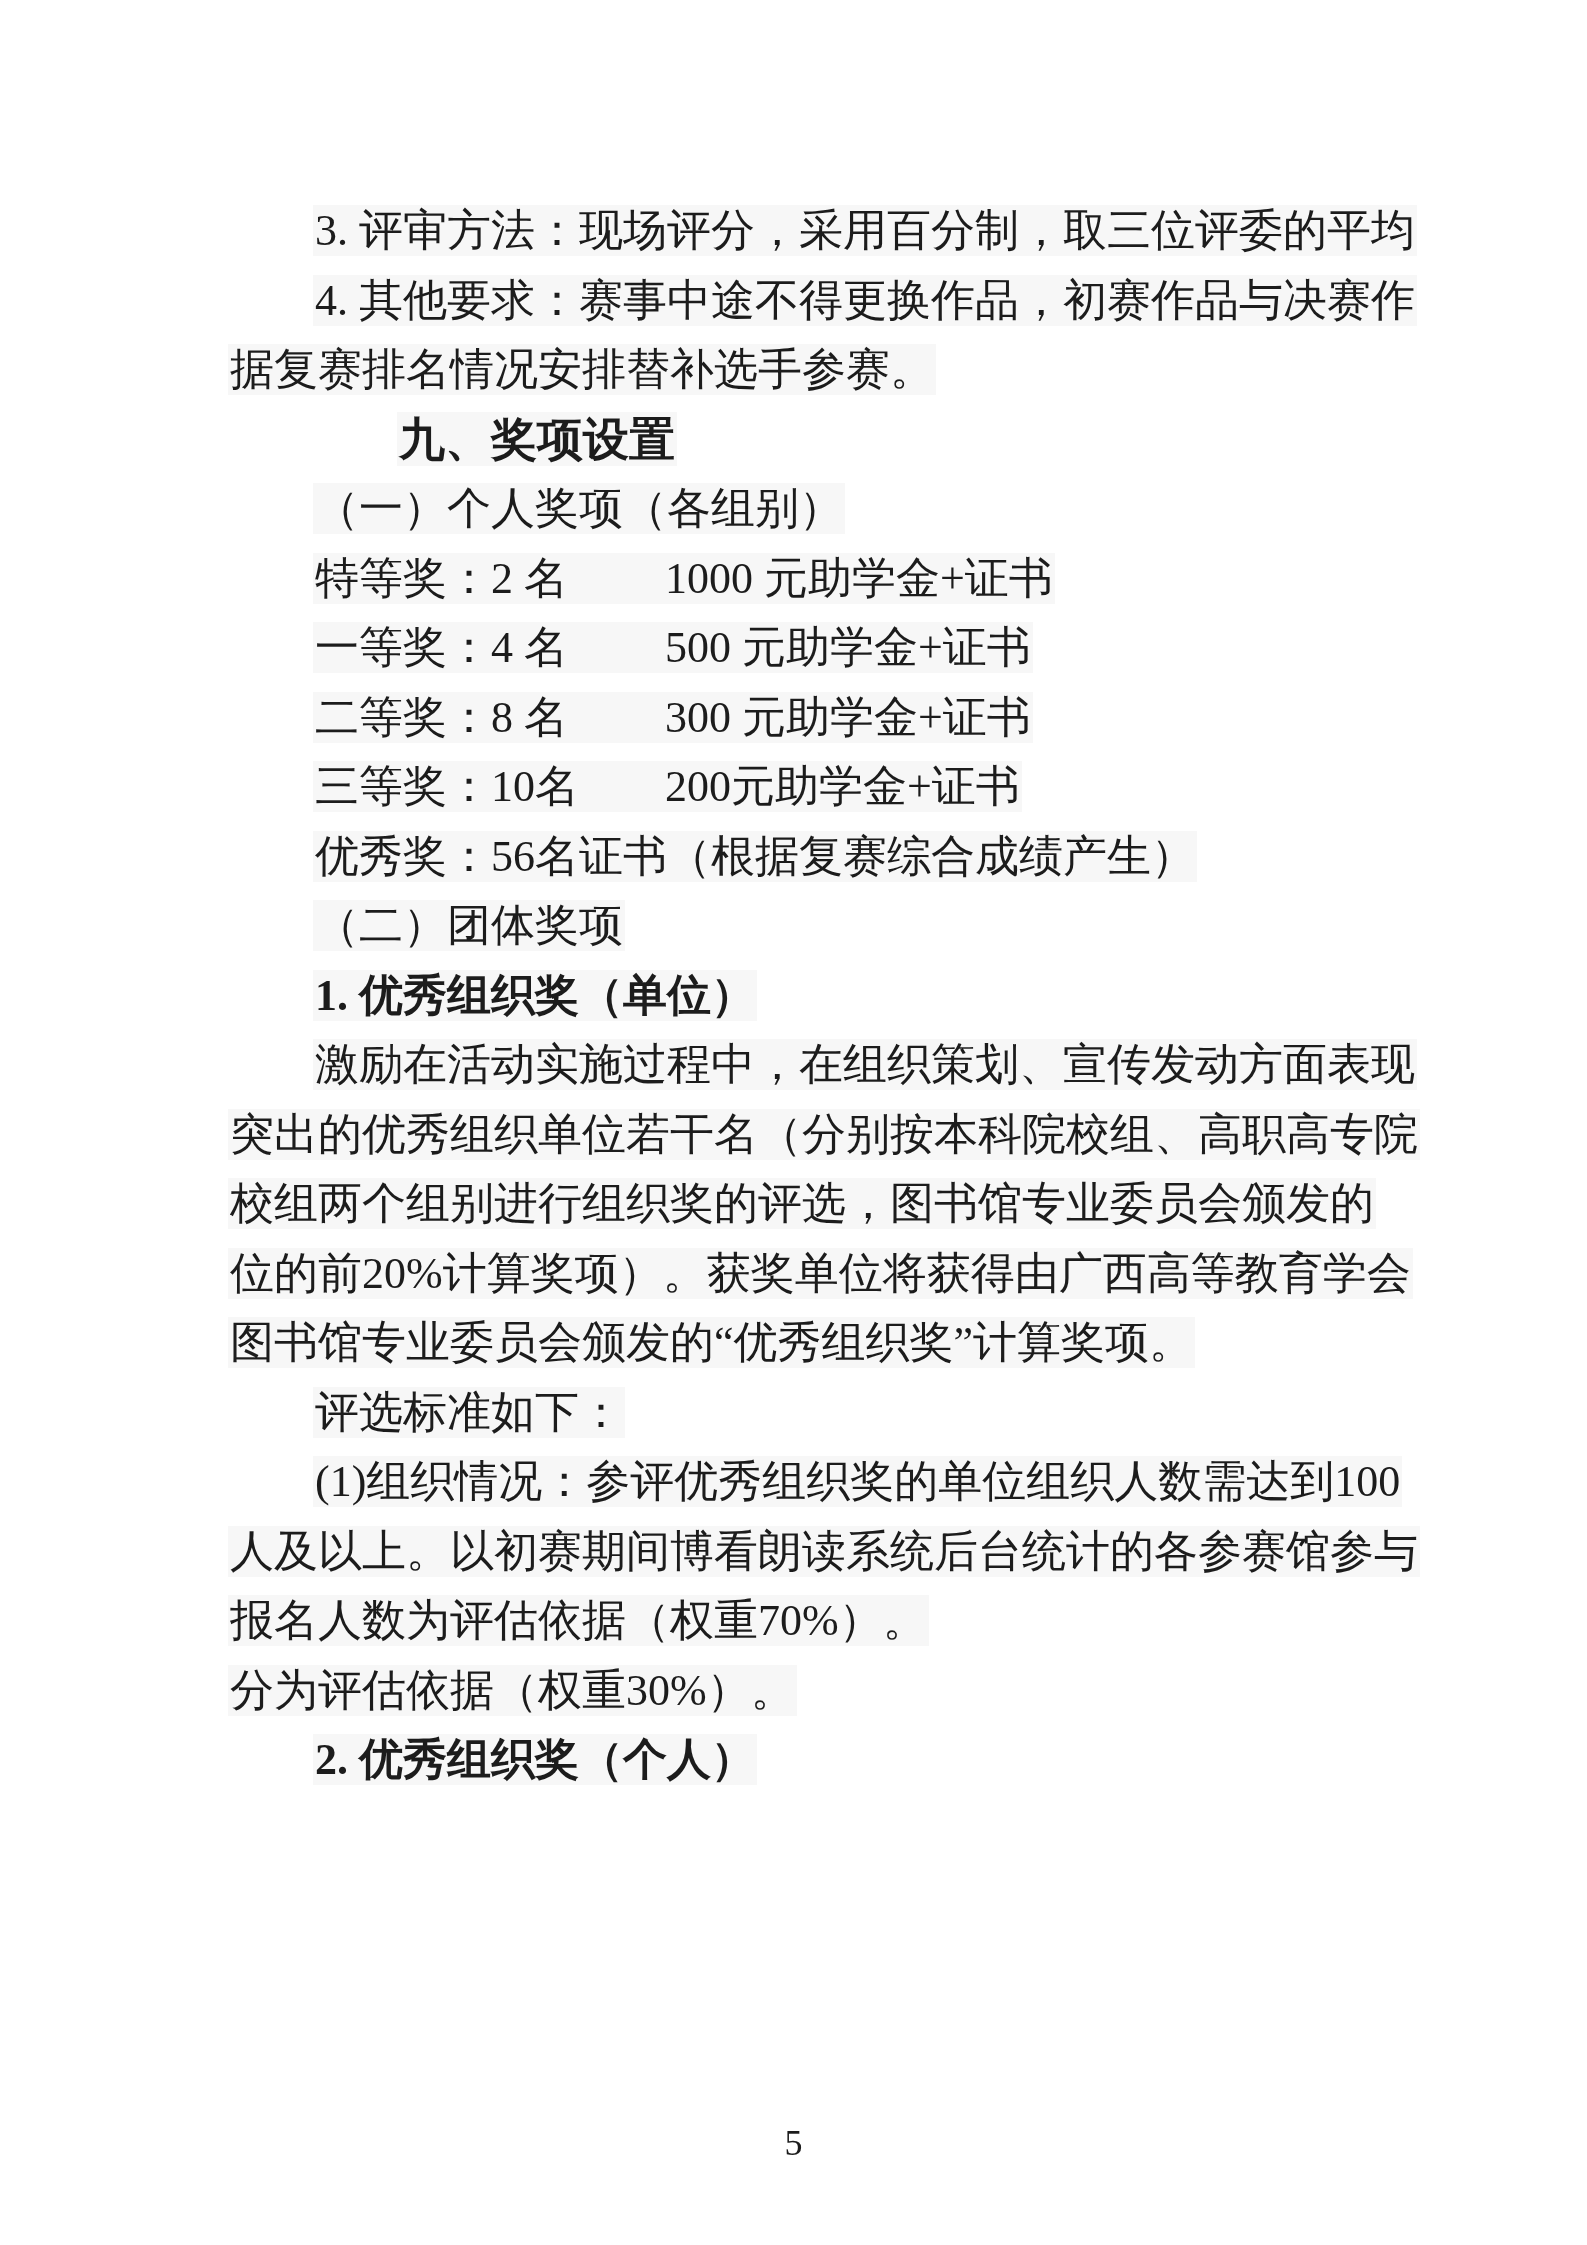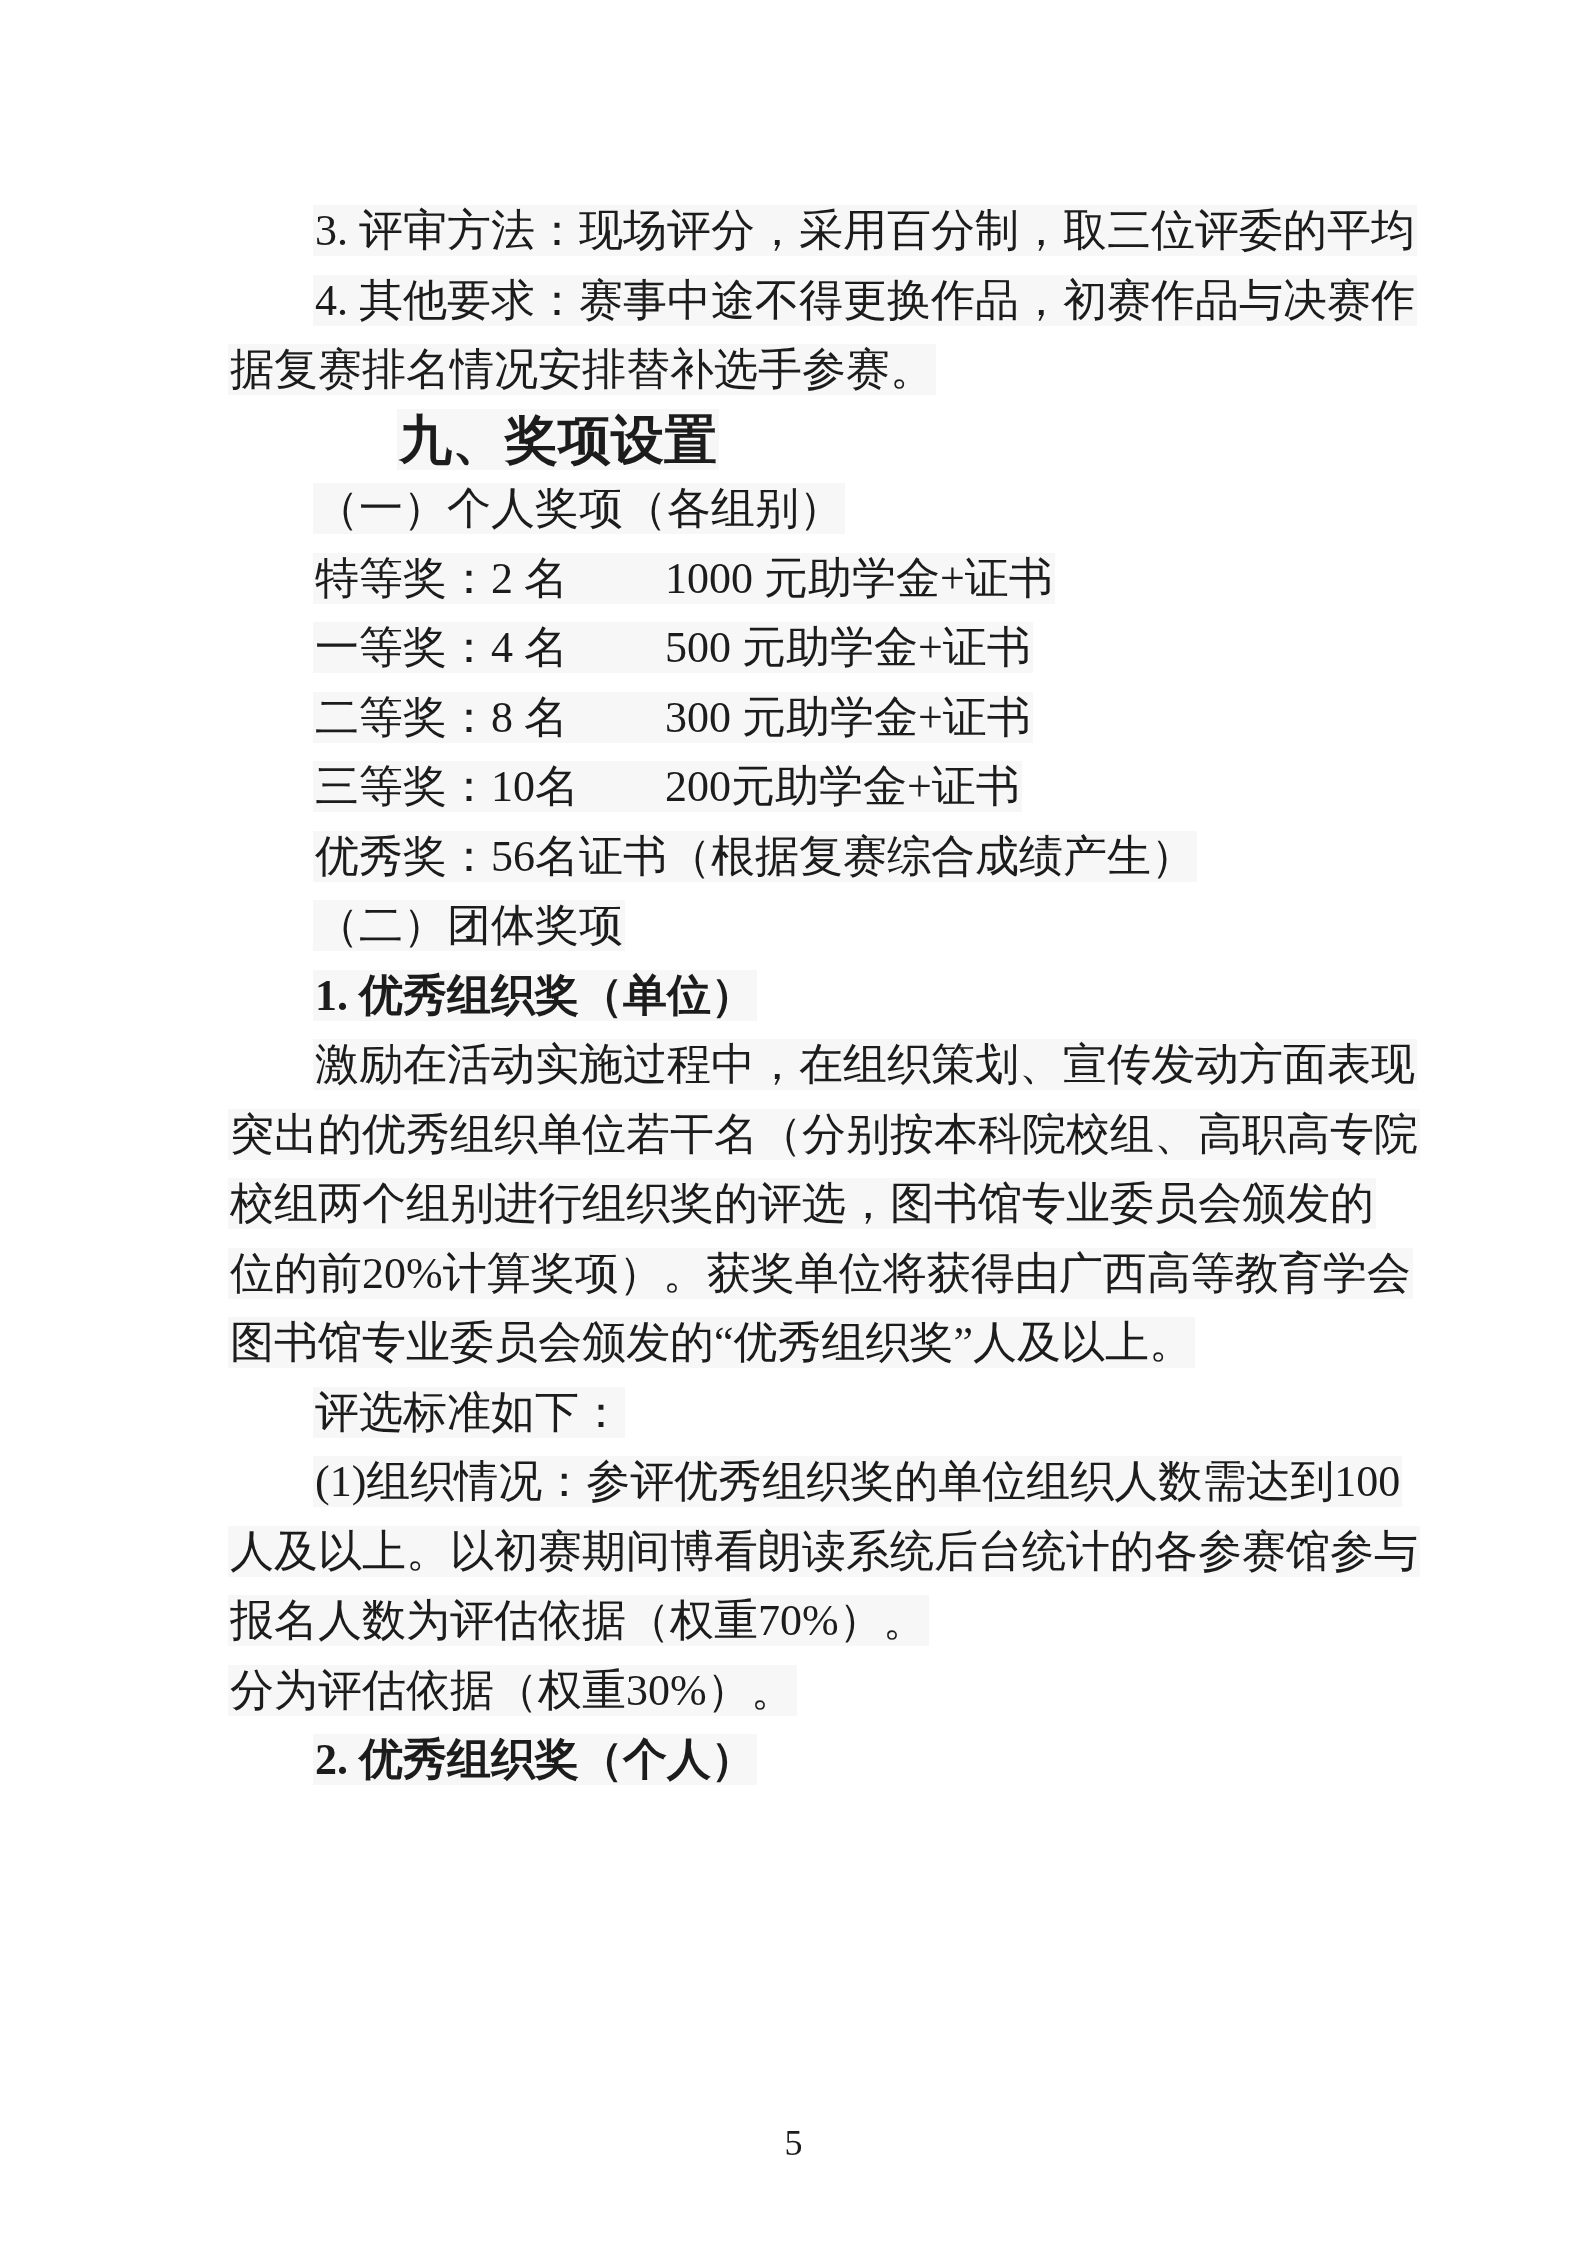--- a/index.html
+++ b/index.html
@@ -34,21 +34,21 @@
   }
   .flush { padding-left: 0; }
   .indent { padding-left: 85px; }
   .indent-bold {
     padding-left: 85px;
     font-weight: bold;
   }
   .heading {
     padding-left: 169px;
     font-weight: bold;
-    font-size: 53px;
+    font-size: 46px;
     font-family: Liberation Sans, sans-serif;
   }
   .award { padding-left: 85px; }
   .award .col-left {
     display: inline-block;
     width: 350px;
   }
   .pagenum {
     position: absolute;
     top: 2118px;
@@ -74,21 +74,21 @@
       <div class="line award"><span class="txt"><span class="col-left">一等奖：4 名</span><span>500 元助学金+证书</span></span></div>
       <div class="line award"><span class="txt"><span class="col-left">二等奖：8 名</span><span>300 元助学金+证书</span></span></div>
       <div class="line award"><span class="txt"><span class="col-left">三等奖：10名</span><span>200元助学金+证书</span></span></div>
       <div class="line indent"><span class="txt">优秀奖：56名证书（根据复赛综合成绩产生）</span></div>
       <div class="line indent"><span class="txt">（二）团体奖项</span></div>
       <div class="line indent-bold"><span class="txt">1. 优秀组织奖（单位）</span></div>
       <div class="line indent"><span class="txt">激励在活动实施过程中，在组织策划、宣传发动方面表现</span></div>
       <div class="line flush"><span class="txt">突出的优秀组织单位若干名（分别按本科院校组、高职高专院</span></div>
       <div class="line flush"><span class="txt">校组两个组别进行组织奖的评选，图书馆专业委员会颁发的</span></div>
       <div class="line flush"><span class="txt">位的前20%计算奖项）。获奖单位将获得由广西高等教育学会</span></div>
-      <div class="line flush"><span class="txt">图书馆专业委员会颁发的“优秀组织奖”人及以上。</span></div>
+      <div class="line flush"><span class="txt">图书馆专业委员会颁发的“优秀组织奖”计算奖项。</span></div>
       <div class="line indent"><span class="txt">评选标准如下：</span></div>
       <div class="line indent"><span class="txt">(1)组织情况：参评优秀组织奖的单位组织人数需达到100</span></div>
       <div class="line flush"><span class="txt">人及以上。以初赛期间博看朗读系统后台统计的各参赛馆参与</span></div>
       <div class="line flush"><span class="txt">报名人数为评估依据（权重70%）。</span></div>
       <div class="line flush"><span class="txt">分为评估依据（权重30%）。</span></div>
       <div class="line indent-bold"><span class="txt">2. 优秀组织奖（个人）</span></div>
     </div>
   <div class="pagenum">5</div>
 </div>
 

